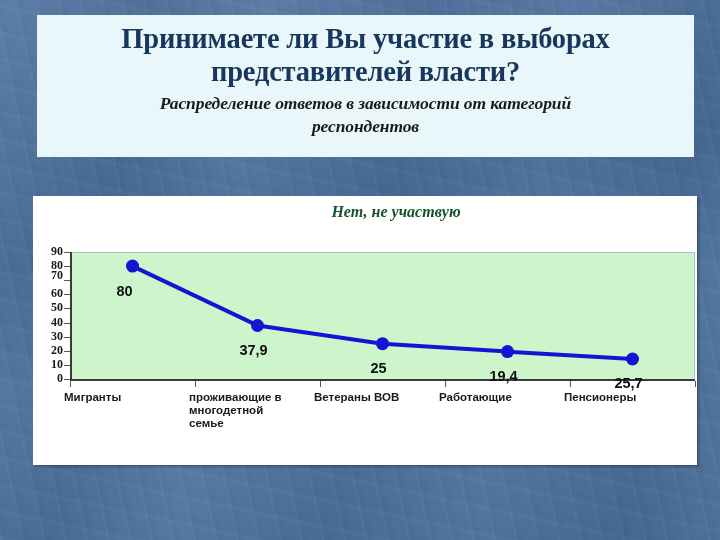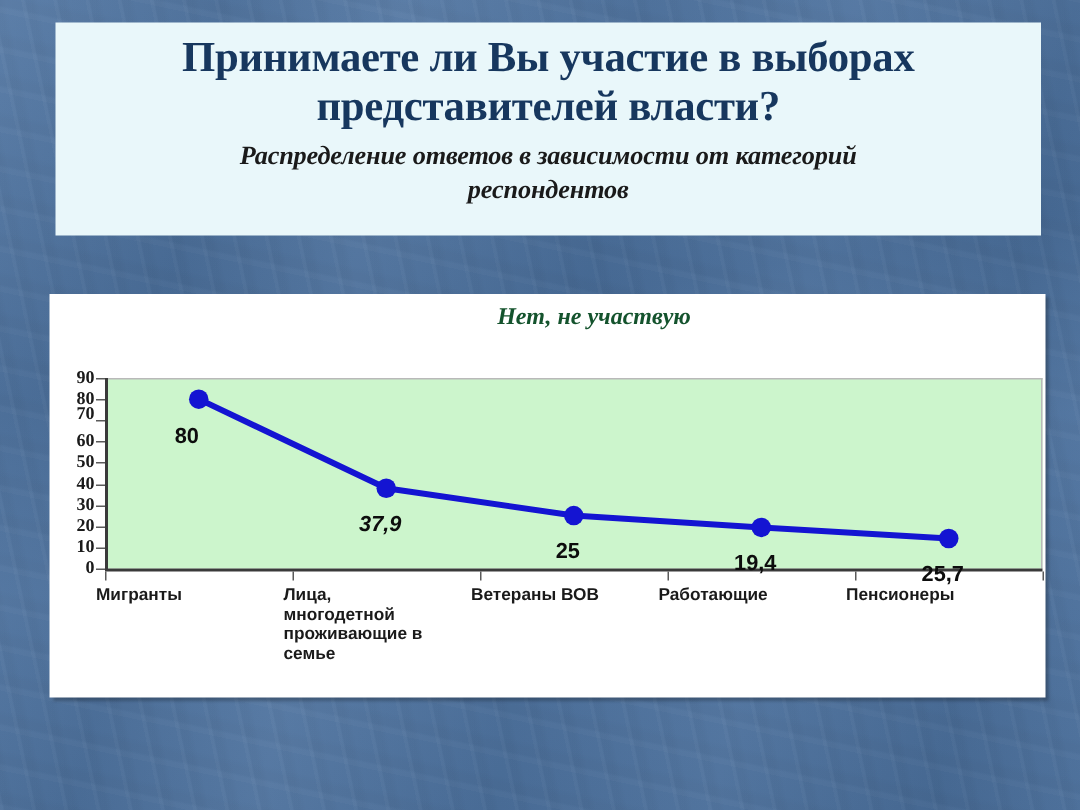--- a/index.html
+++ b/index.html
@@ -232,23 +232,22 @@
         <div class="x-tick-mark" style="left: 287px;"></div>
         <div class="x-tick-mark" style="left: 412px;"></div>
         <div class="x-tick-mark" style="left: 537px;"></div>
         <div class="x-tick-mark" style="left: 662px;"></div>
       </div>
     <div id="x-labels">
         <div class="x-cat-label" style="left: 99.5px; width: 137px;">
           <div>Мигранты</div>
         </div>
         <div class="x-cat-label" style="left: 224.5px; width: 137px;">
-          <div>Лица,</div>
+          <div>проживающие в</div>
           <div>многодетной</div>
-          <div>проживающие в</div>
           <div>семье</div>
         </div>
         <div class="x-cat-label" style="left: 349.5px; width: 137px;">
           <div>Ветераны ВОВ</div>
         </div>
         <div class="x-cat-label" style="left: 474.5px; width: 137px;">
           <div>Работающие</div>
         </div>
         <div class="x-cat-label" style="left: 599.5px; width: 137px;">
           <div>Пенсионеры</div>
@@ -259,20 +258,20 @@
         <polyline points="99.5,70.1 224.5,129.5 349.5,147.7 474.5,155.6 599.5,163.0" fill="none" stroke="#1414d2" stroke-width="4" stroke-linejoin="round" stroke-linecap="round"></polyline>
         <circle cx="99.5" cy="70.1" r="6.5" fill="#1414d2"></circle>
         <circle cx="224.5" cy="129.5" r="6.5" fill="#1414d2"></circle>
         <circle cx="349.5" cy="147.7" r="6.5" fill="#1414d2"></circle>
         <circle cx="474.5" cy="155.6" r="6.5" fill="#1414d2"></circle>
         <circle cx="599.5" cy="163.0" r="6.5" fill="#1414d2"></circle>
       </svg>
 
     <div id="point-labels">
         <div class="point-label" style="left: 91.5px; top: 87.1111px;">80</div>
-        <div class="point-label" style="left: 220.5px; top: 145.519px; font-style: italic;">37,9</div>
+        <div class="point-label" style="left: 220.5px; top: 145.519px;">37,9</div>
         <div class="point-label" style="left: 345.5px; top: 163.722px;">25</div>
         <div class="point-label" style="left: 470.5px; top: 171.624px;">19,4</div>
         <div class="point-label" style="left: 595.5px; top: 178.962px;">25,7</div>
       </div>
 
   </div>
 </div>
 
 </body></html>

